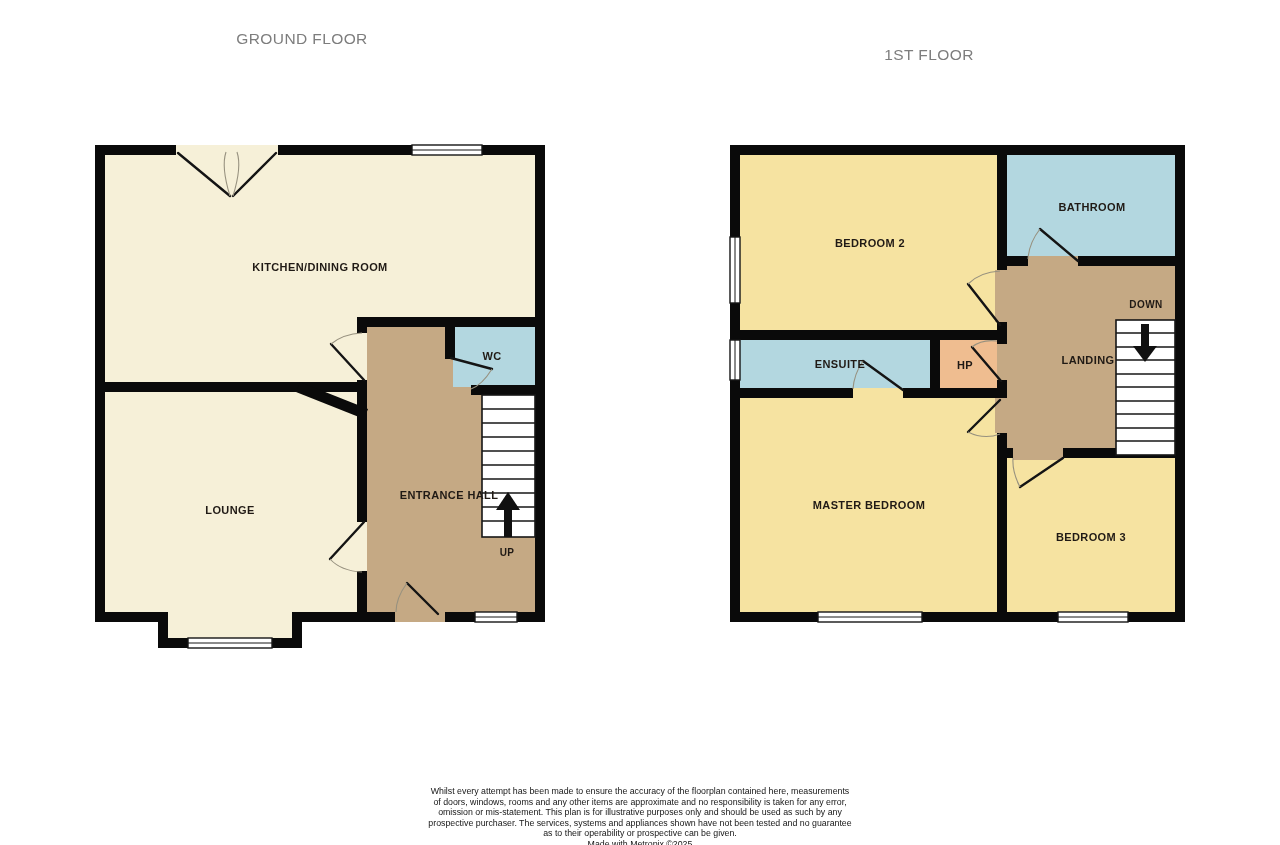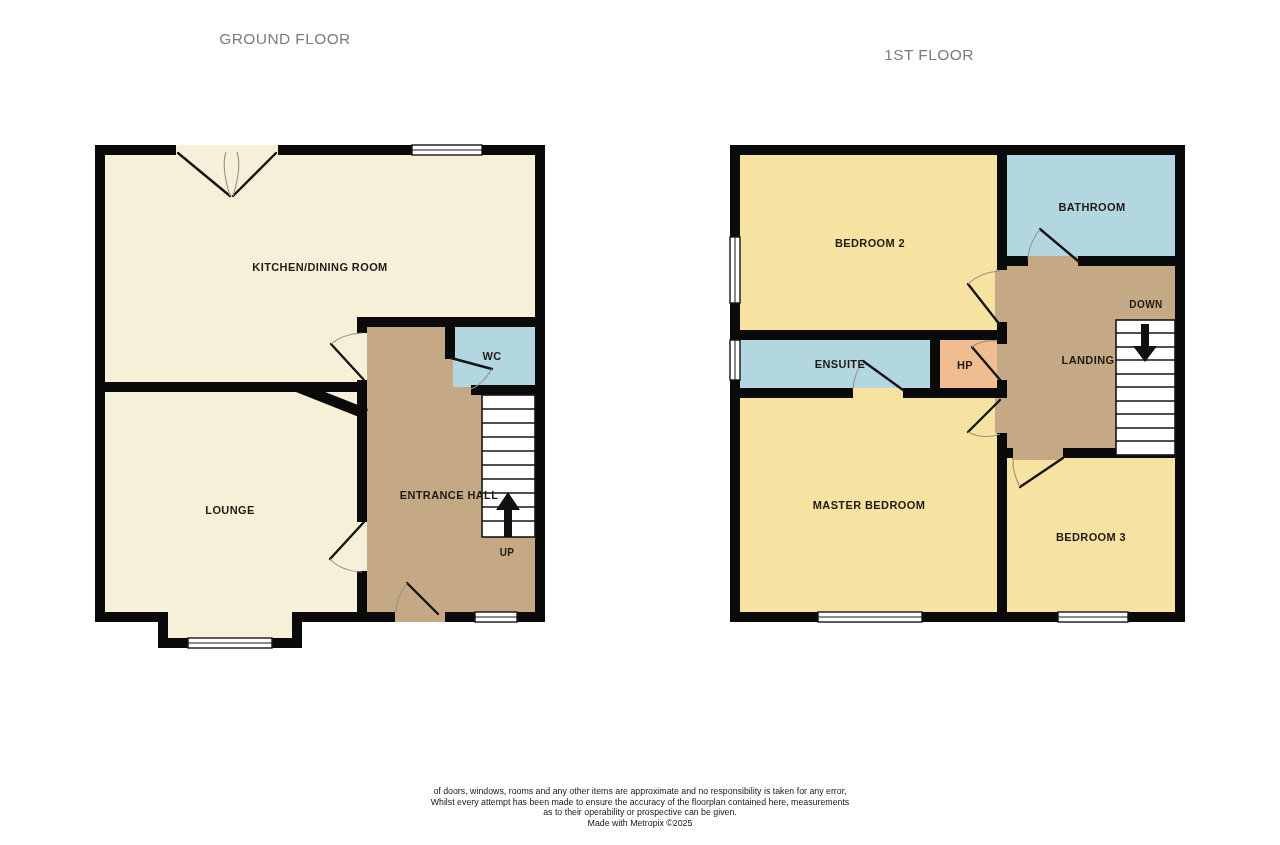--- a/index.html
+++ b/index.html
@@ -25,21 +25,21 @@
   .arrow{fill:#101010;}
   .room-label{font-family:"Liberation Sans",sans-serif;font-size:11px;font-weight:bold;
        fill:var(--label-dark,#1f1a16);letter-spacing:.4px;text-anchor:middle;}
   .small-label{font-size:10px;}
   .disclaimer{position:absolute;left:0;top:786px;width:1280px;text-align:center;
        font-size:8.8px;line-height:10.6px;color:#161616;}
 </style>
 </head>
 <body>
 
-<div class="floor-title" style="left:285px;top:30px">GROUND FLOOR</div>
+<div class="floor-title" style="left:302px;top:30px">GROUND FLOOR</div>
 <div class="floor-title" style="left:929px;top:46px">1ST FLOOR</div>
 
 <svg class="plan-svg" width="1280" height="845" viewBox="0 0 1280 845">
 
   <g>
 
     <rect class="wall" x="95" y="145" width="450" height="477"></rect>
     <rect class="wall" x="158" y="612" width="144" height="36"></rect>
 
     <polygon class="floor-cream" points="105,155 535,155 535,317 367,317 367,382 105,382"></polygon>
@@ -216,17 +216,19 @@
     <text class="room-label" x="840" y="368">ENSUITE</text>
     <text class="room-label" x="965" y="369">HP</text>
     <text class="room-label" x="1088" y="364">LANDING</text>
     <text class="room-label small-label" x="1146" y="308">DOWN</text>
     <text class="room-label" x="869" y="509">MASTER BEDROOM</text>
     <text class="room-label" x="1091" y="541">BEDROOM 3</text>
   </g>
 </svg>
 
 <div class="disclaimer">
+  <div>Whilst every attempt has been made to ensure the accuracy of the floorplan contained here, measurements</div>
   <div>of doors, windows, rooms and any other items are approximate and no responsibility is taken for any error,</div>
-  <div>Whilst every attempt has been made to ensure the accuracy of the floorplan contained here, measurements</div>
+  <div>omission or mis-statement. This plan is for illustrative purposes only and should be used as such by any</div>
+  <div>prospective purchaser. The services, systems and appliances shown have not been tested and no guarantee</div>
   <div>as to their operability or prospective can be given.</div>
   <div>Made with Metropix ©2025</div>
 </div>
 
 </body></html>

